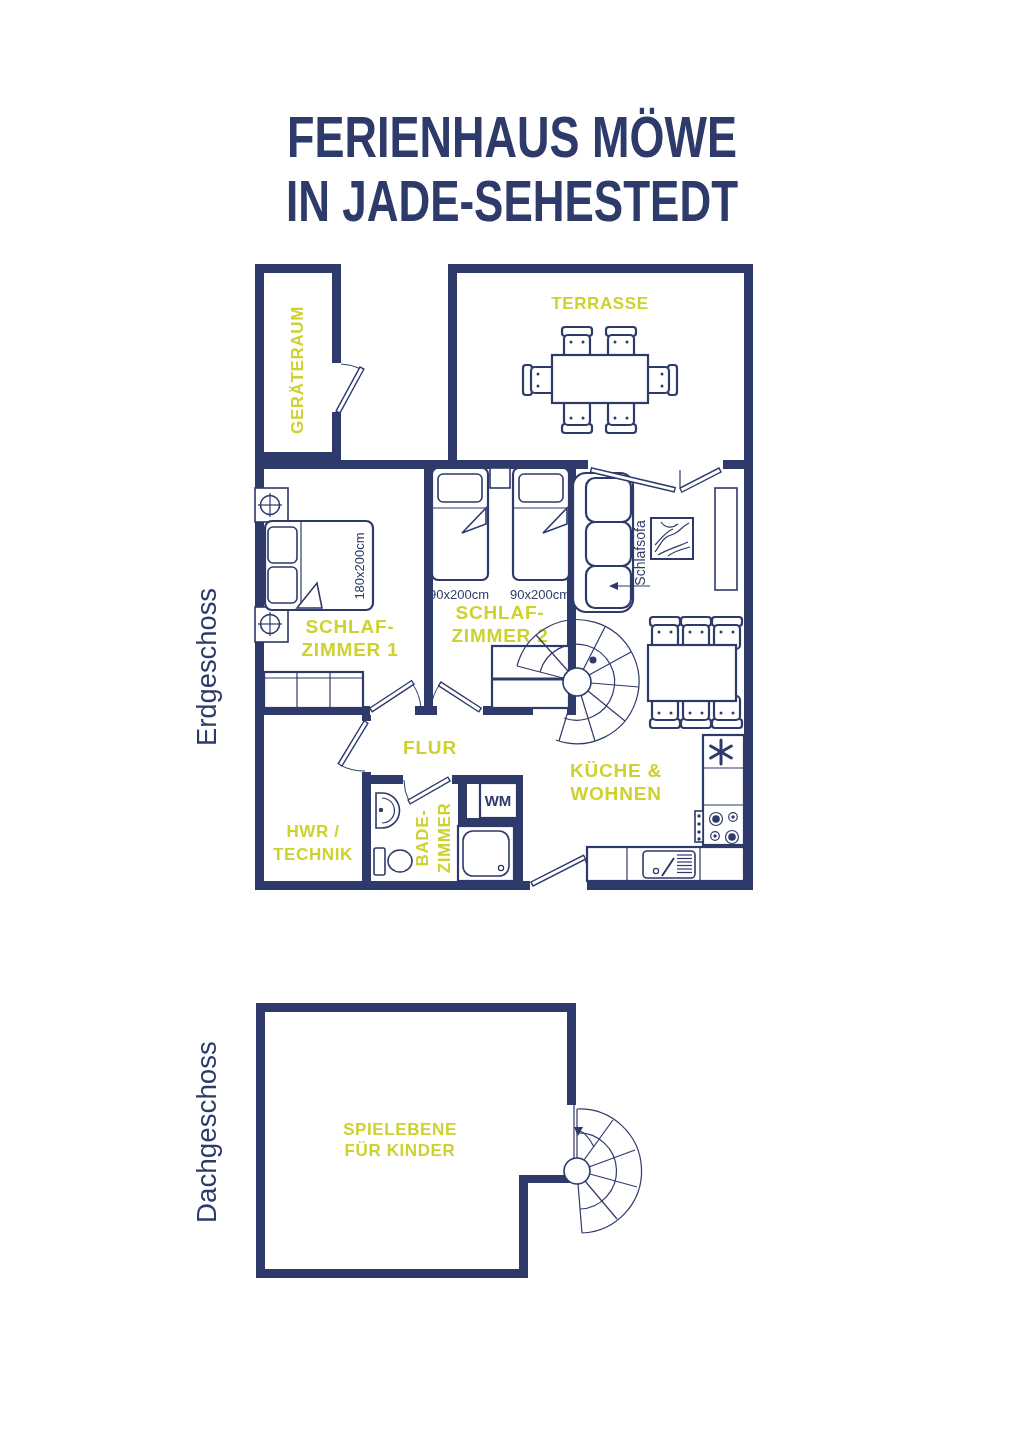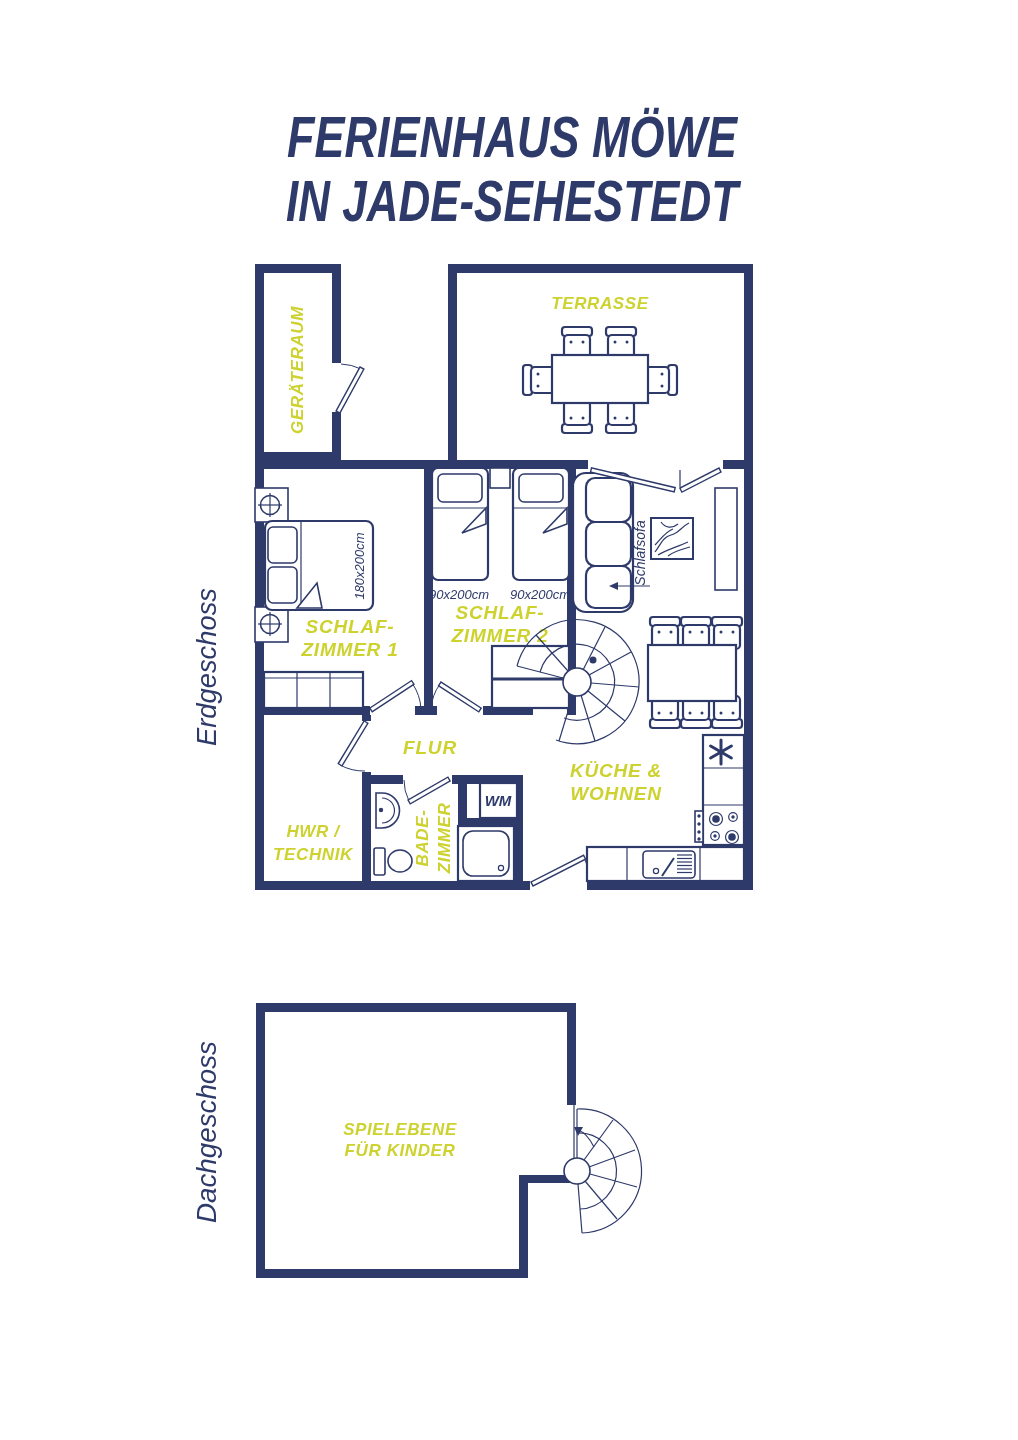--- a/index.html
+++ b/index.html
@@ -1,18 +1,18 @@
 <!DOCTYPE html>
 <html style="--navy: #2e3a6a; --accent: #cdd22f; --bg: #ffffff;"><head>
 <meta charset="utf-8">
 <style>
   :root { --navy:#2e3a6a; --accent:#cdd22f; --bg:#ffffff; }
   html,body { margin:0; padding:0; background:#fff; }
   .page { position:relative; width:1018px; height:1440px; background:var(--bg);
-          font-family:"Liberation Sans", sans-serif;font-style:italic; }
+          font-family:"Liberation Sans", sans-serif; }
   svg text { font-family:"Liberation Sans", sans-serif; }
   .wall   { fill:var(--navy); stroke:none; }
   .furn   { fill:#fff; stroke:var(--navy); stroke-width:2.2; }
   .furn15 { fill:#fff; stroke:var(--navy); stroke-width:1.6; }
   .thin   { fill:none; stroke:var(--navy); stroke-width:1.2; }
   .line2  { fill:none; stroke:var(--navy); stroke-width:2; }
   .line3  { fill:none; stroke:var(--navy); stroke-width:3; stroke-linecap:round; }
   .leaf   { fill:#fff; stroke:var(--navy); stroke-width:1.4; }
   .arc    { fill:none; stroke:var(--navy); stroke-width:1; }
   .dotf   { fill:var(--navy); }

